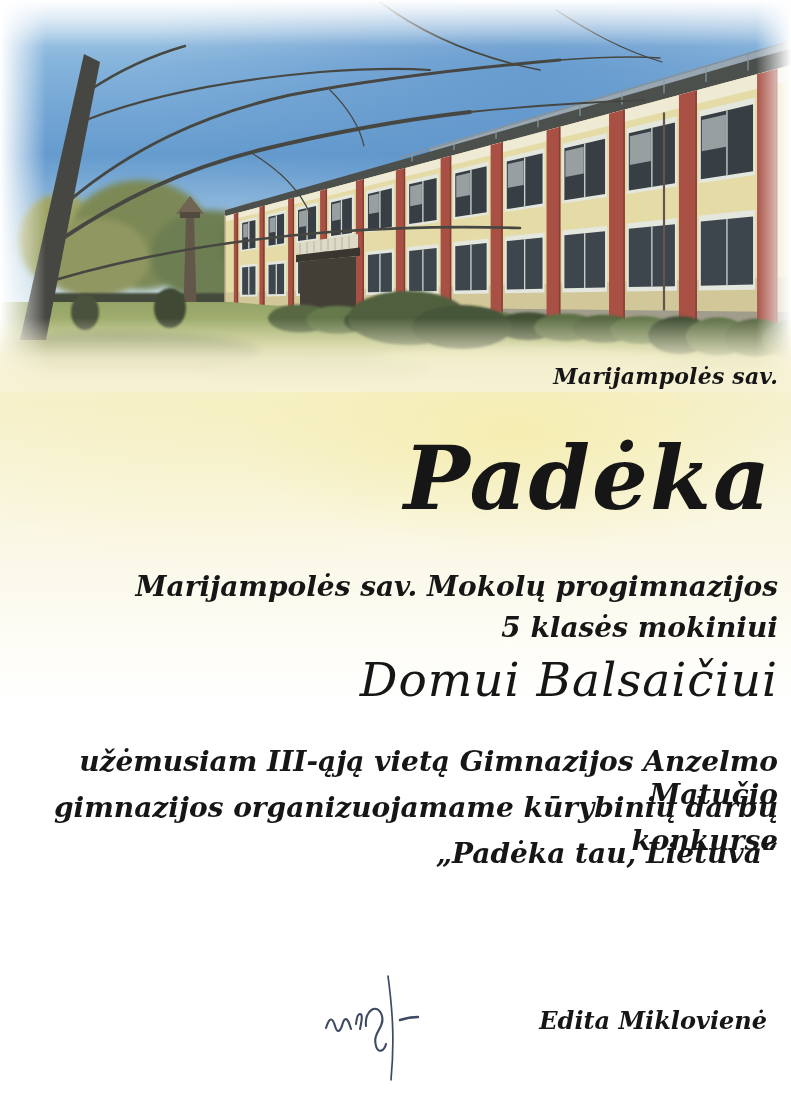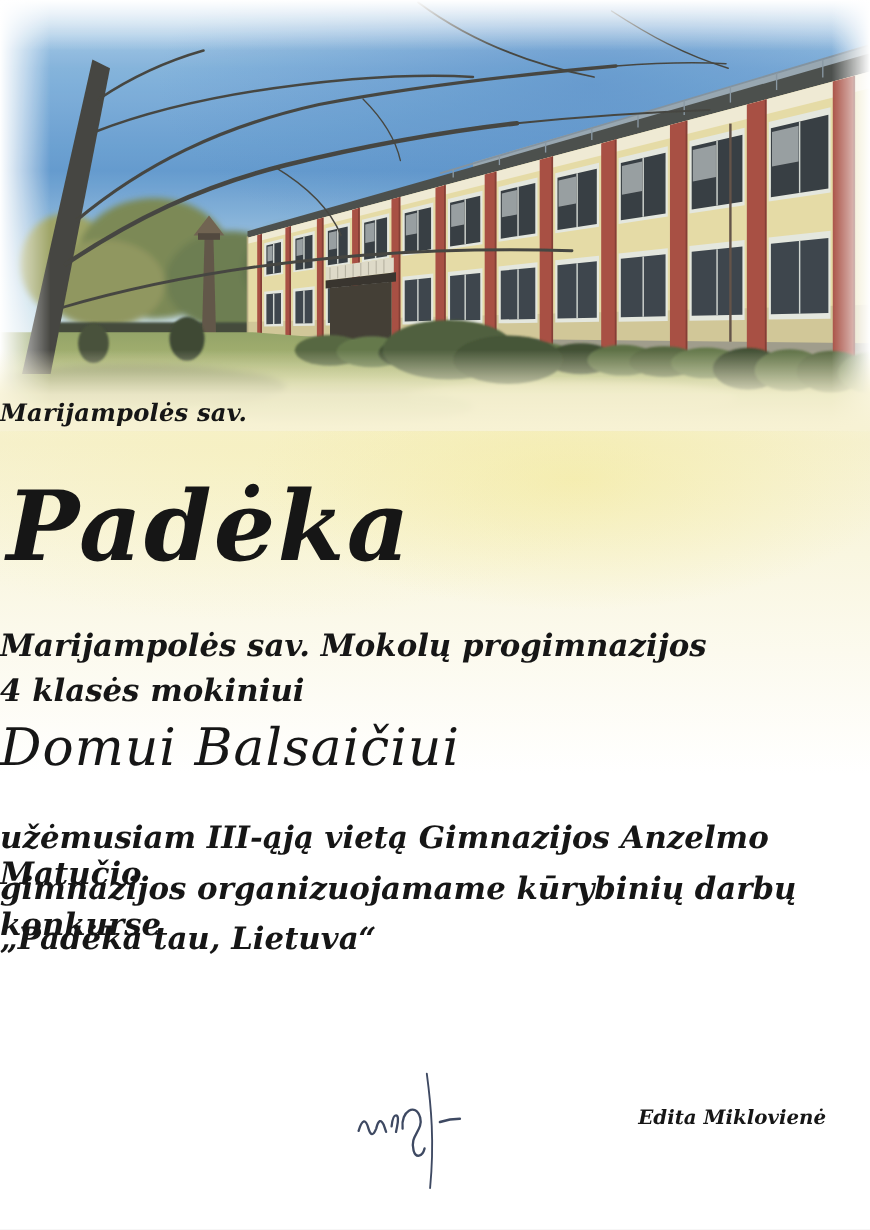--- a/index.html
+++ b/index.html
@@ -9,31 +9,31 @@
     margin:0 auto;
     overflow:hidden;
     font-family:"DejaVu Serif", serif;
     color:#161616;
     background:
       radial-gradient(420px 170px at 66% 39%, rgba(243,233,150,0.55), rgba(243,233,150,0) 70%),
       radial-gradient(520px 210px at 28% 37%, rgba(246,239,176,0.40), rgba(246,239,176,0) 72%),
       linear-gradient(180deg,#ffffff 0%,#fdfdfa 24%,#f8f4d8 31%,#f6f1cf 36%,#f9f6e0 45%,#fcfaee 53%,#ffffff 63%,#ffffff 100%);
   }
   .photo{position:absolute;top:0;left:0;width:791px;height:392px;}
-  .center{position:absolute;left:0;right:13px;text-align:left;}
+  .center{position:absolute;left:0;right:13px;text-align:right;}
   .org{top:362px;font-style:italic;font-weight:bold;font-size:22px;line-height:28px;letter-spacing:0.2px;}
   .title{top:424px;font-style:italic;font-weight:600;font-size:88px;line-height:1.1;margin:6px;letter-spacing:2px;}
   .subline1{top:570px;font-style:italic;font-weight:700;font-size:28px;}
   .subline2{top:611px;font-style:italic;font-weight:600;font-size:28px;}
   .name{top:652px;font-style:italic;font-weight:normal;font-size:47px;letter-spacing:1px;}
   .body1{top:745px;font-style:italic;font-weight:600;font-size:28px;}
   .body2{top:791px;font-style:italic;font-weight:600;font-size:28px;}
   .body3{top:837px;font-style:italic;font-weight:600;font-size:28px;}
   .signer-role{position:absolute;top:1006px;left:48px;font-style:italic;font-weight:600;font-size:22px;}
-  .signer-name{position:absolute;top:1006px;right:40px;font-style:italic;font-weight:600;font-size:18px;}
+  .signer-name{position:absolute;top:1006px;right:24px;font-style:italic;font-weight:600;font-size:24px;}
   .year{top:1060px;font-style:italic;font-weight:600;font-size:22px;}
   .signature{position:absolute;top:972px;left:316px;width:132px;height:118px;}
 </style>
 </head>
 <body>
 
 <div class="page">
 
   <svg class="photo" id="photoSvg" viewBox="0 0 791 392">
   <defs>
@@ -280,21 +280,21 @@
   </g>
     </svg>
 
   <div class="center org">
     <div>Marijampolės sav.</div>
   </div>
 
   <h1 class="center title">Padėka</h1>
 
   <div class="center subline1">Marijampolės sav. Mokolų progimnazijos</div>
-  <div class="center subline2">4 klasės mokiniui</div>
+  <div class="center subline2">5 klasės mokiniui</div>
 
   <div class="center name">Domui Balsaičiui</div>
 
   <div class="center body1">užėmusiam III-ąją vietą Gimnazijos Anzelmo Matučio</div>
   <div class="center body2">gimnazijos organizuojamame kūrybinių darbų konkurse</div>
   <div class="center body3">„Padėka tau, Lietuva“</div>
 
 
   <svg class="signature" id="sigSvg" viewBox="0 0 132 118">
     <g stroke="#2e3a55" fill="none" stroke-width="2.1" stroke-linecap="round" opacity="0.92">

